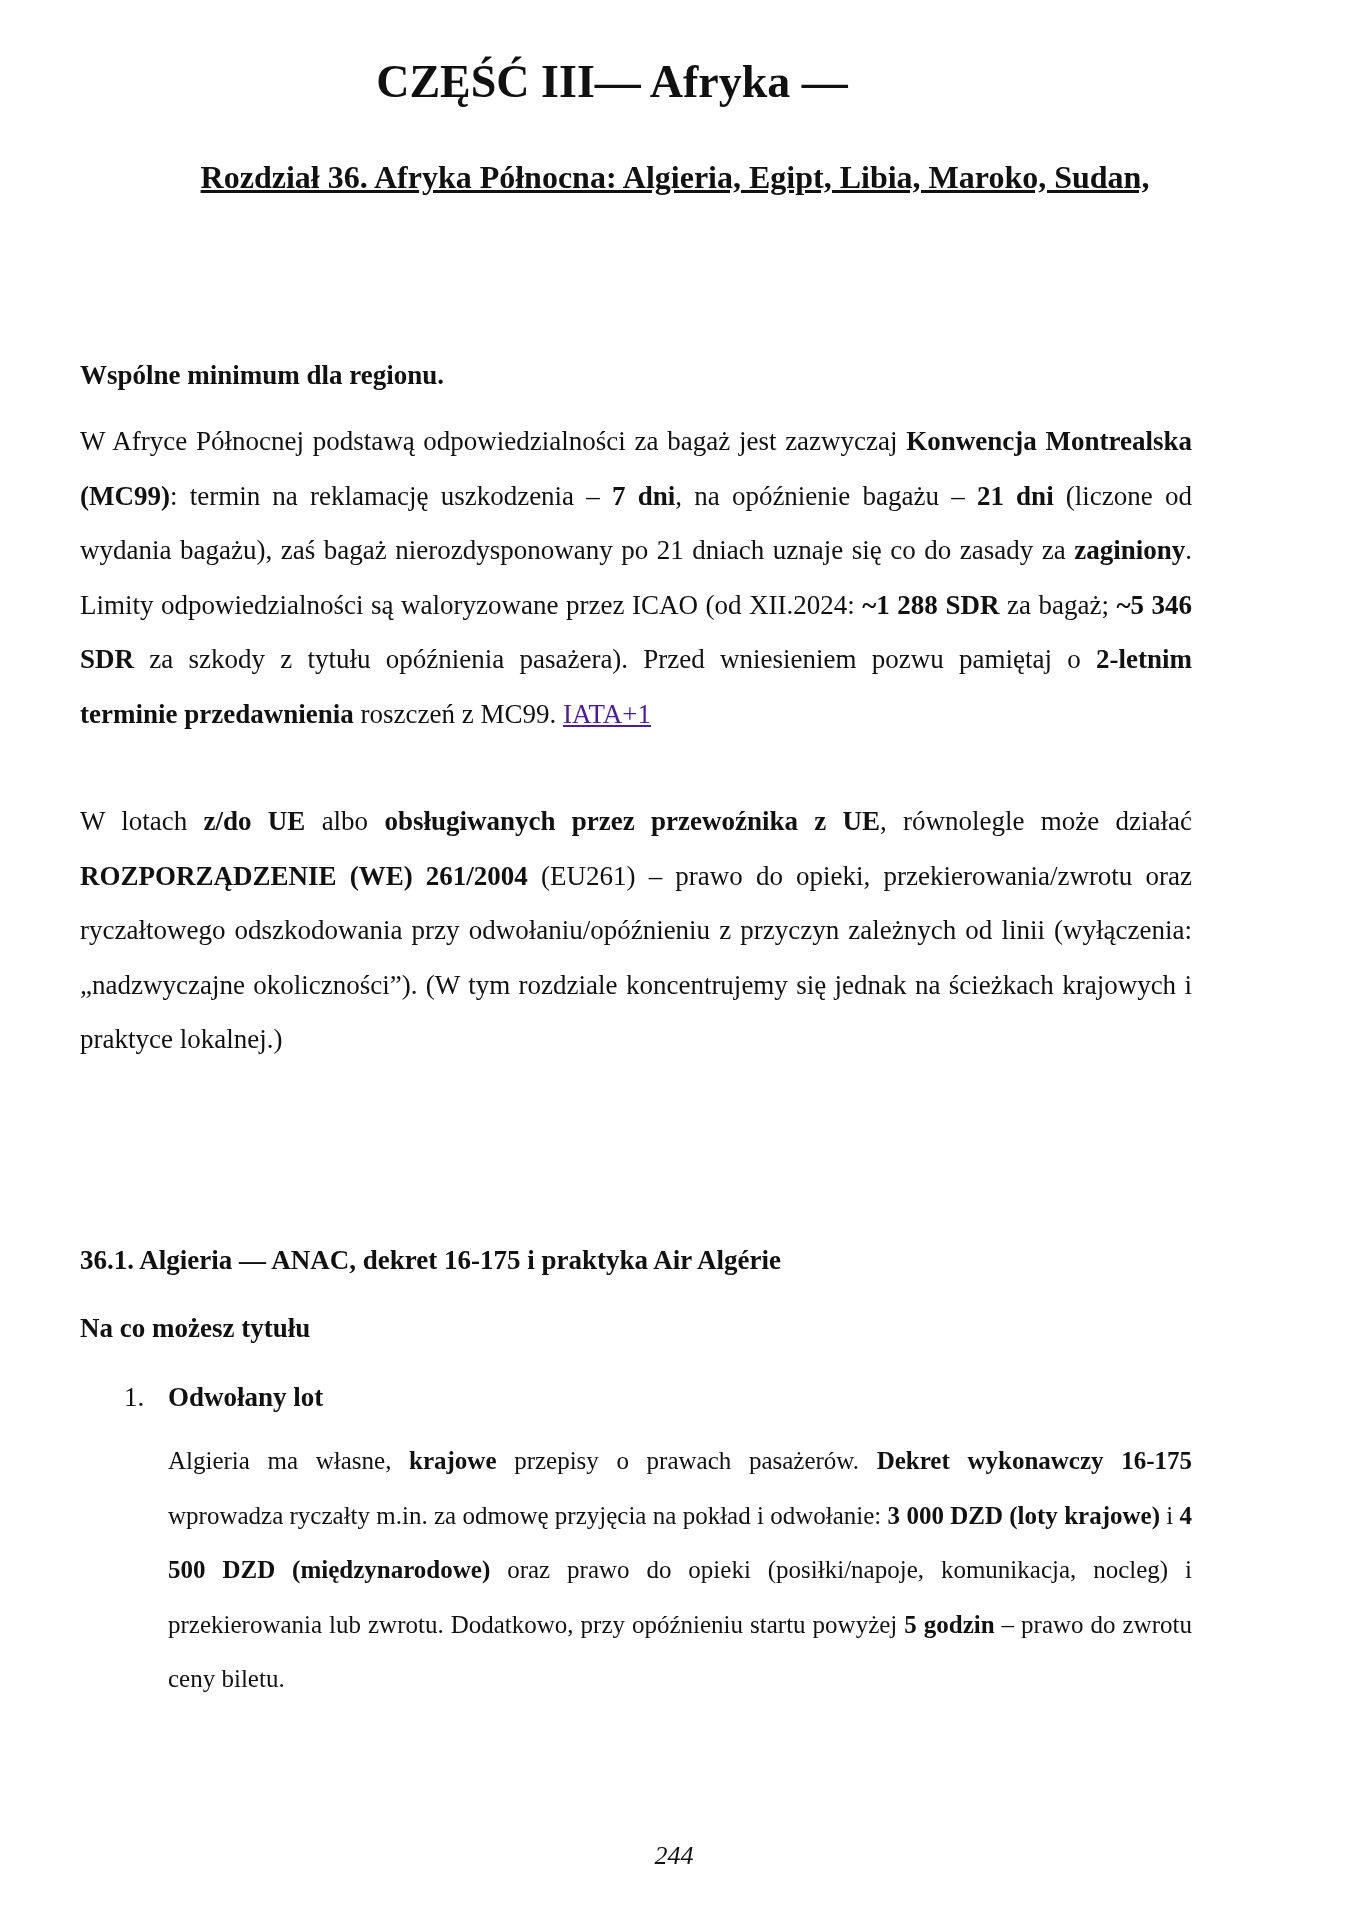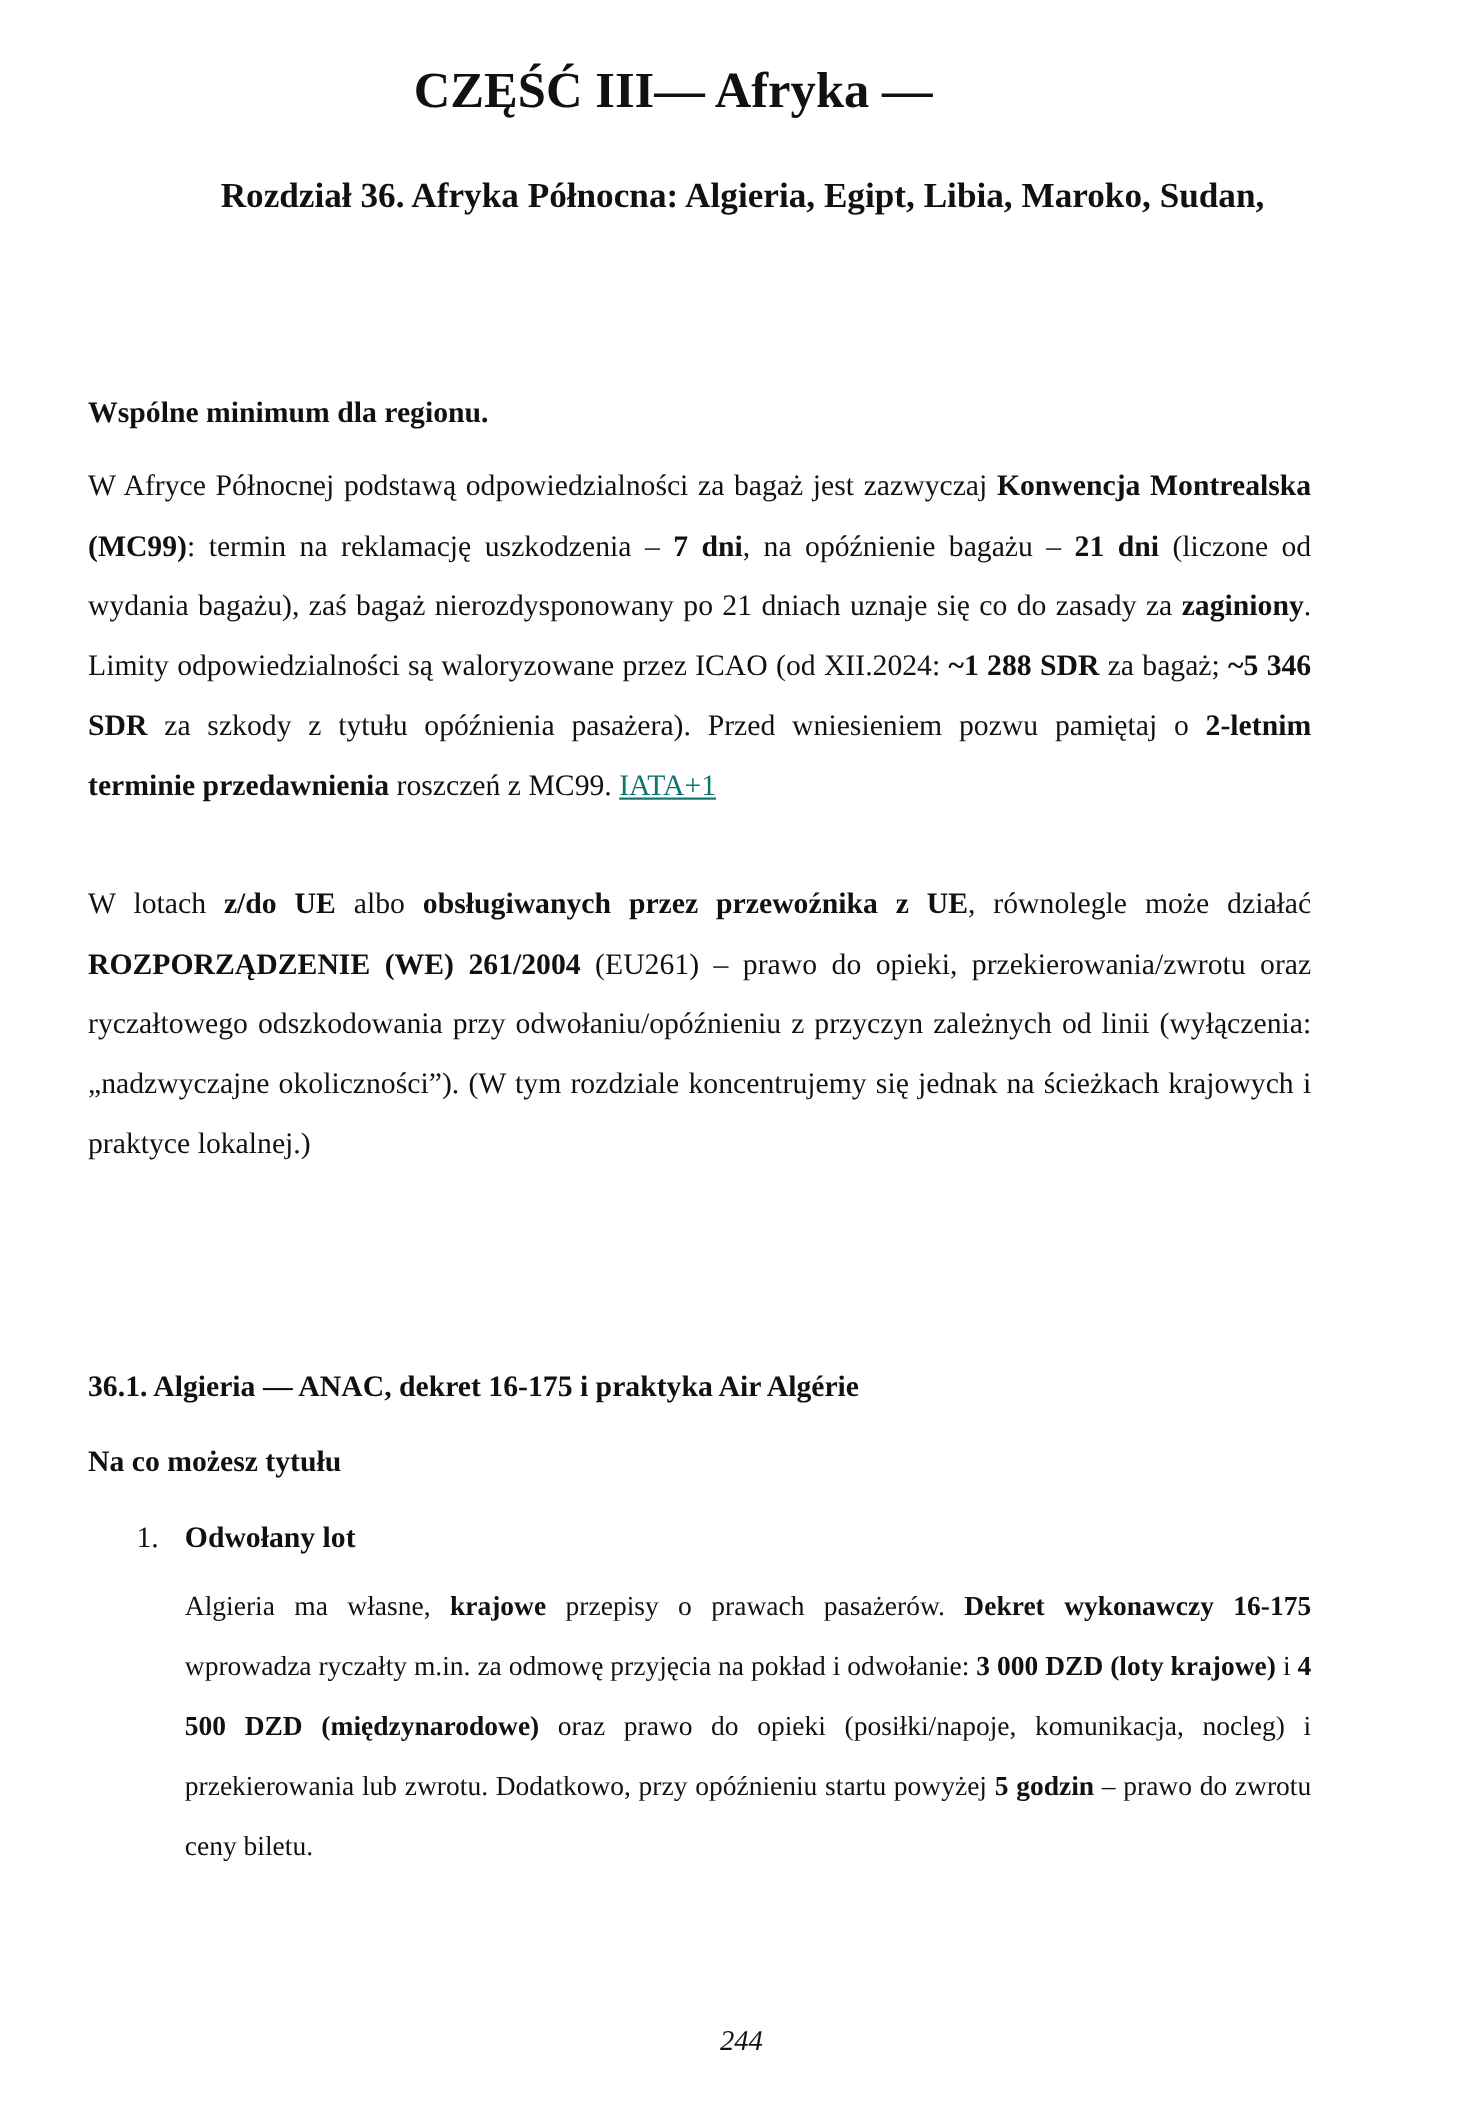--- a/index.html
+++ b/index.html
@@ -1,24 +1,24 @@
 <!DOCTYPE html>
 <html><head>
 <meta charset="utf-8">
 <style>
   html, body { margin:0; padding:0; background:#ffffff; }
   body { width:1348px; height:1932px; position:relative; overflow:hidden;
          font-family:"Liberation Serif","DejaVu Serif",serif; color:#111; }
   .abs { position:absolute; }
   .title { left:0; width:1224px; top:52px; text-align:center; font-size:46px; font-weight:bold; line-height:60px; }
-  .chapter { left:80px; width:1190px; top:146px; text-align:center; font-size:32px; font-weight:bold; line-height:62px; }
+  .chapter { left:80px; width:1190px; top:146px; text-align:center; font-size:32px; font-weight:bold; line-height:62px;text-decoration:underline; }
   .h-sub { font-size:27px; font-weight:bold; line-height:40px; }
   .para { left:80px; width:1112px; font-size:27px; line-height:54.5px; text-align:justify; }
   .para b { font-weight:bold; }
-  .link { text-decoration:underline; color:#0f766e; cursor:pointer; }
+  .link { text-decoration:underline; color:#4c1d95; cursor:pointer; }
   .list-num { font-size:27px; line-height:40px; }
   .list-title { font-size:27px; font-weight:bold; line-height:40px; }
   .list-body { left:168px; width:1024px; font-size:25px; line-height:54.5px; text-align:justify; }
   .pagenum { left:0; width:1348px; text-align:center; top:1838px; font-size:26px; line-height:36px;font-style:italic; }
 </style>
 </head>
 <body>
 
 <div class="abs title">CZĘŚĆ III— Afryka —</div>
 

